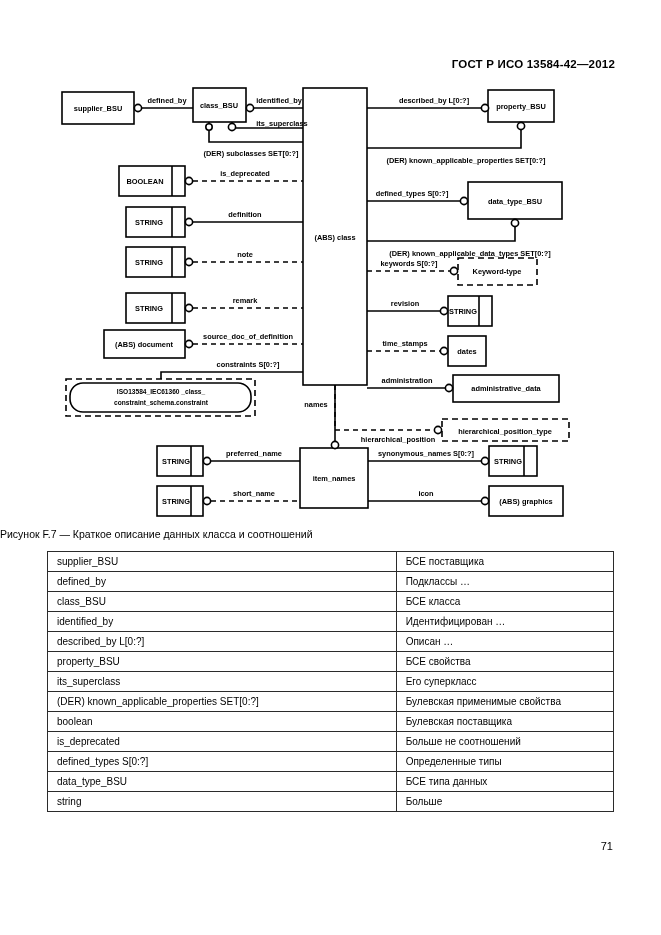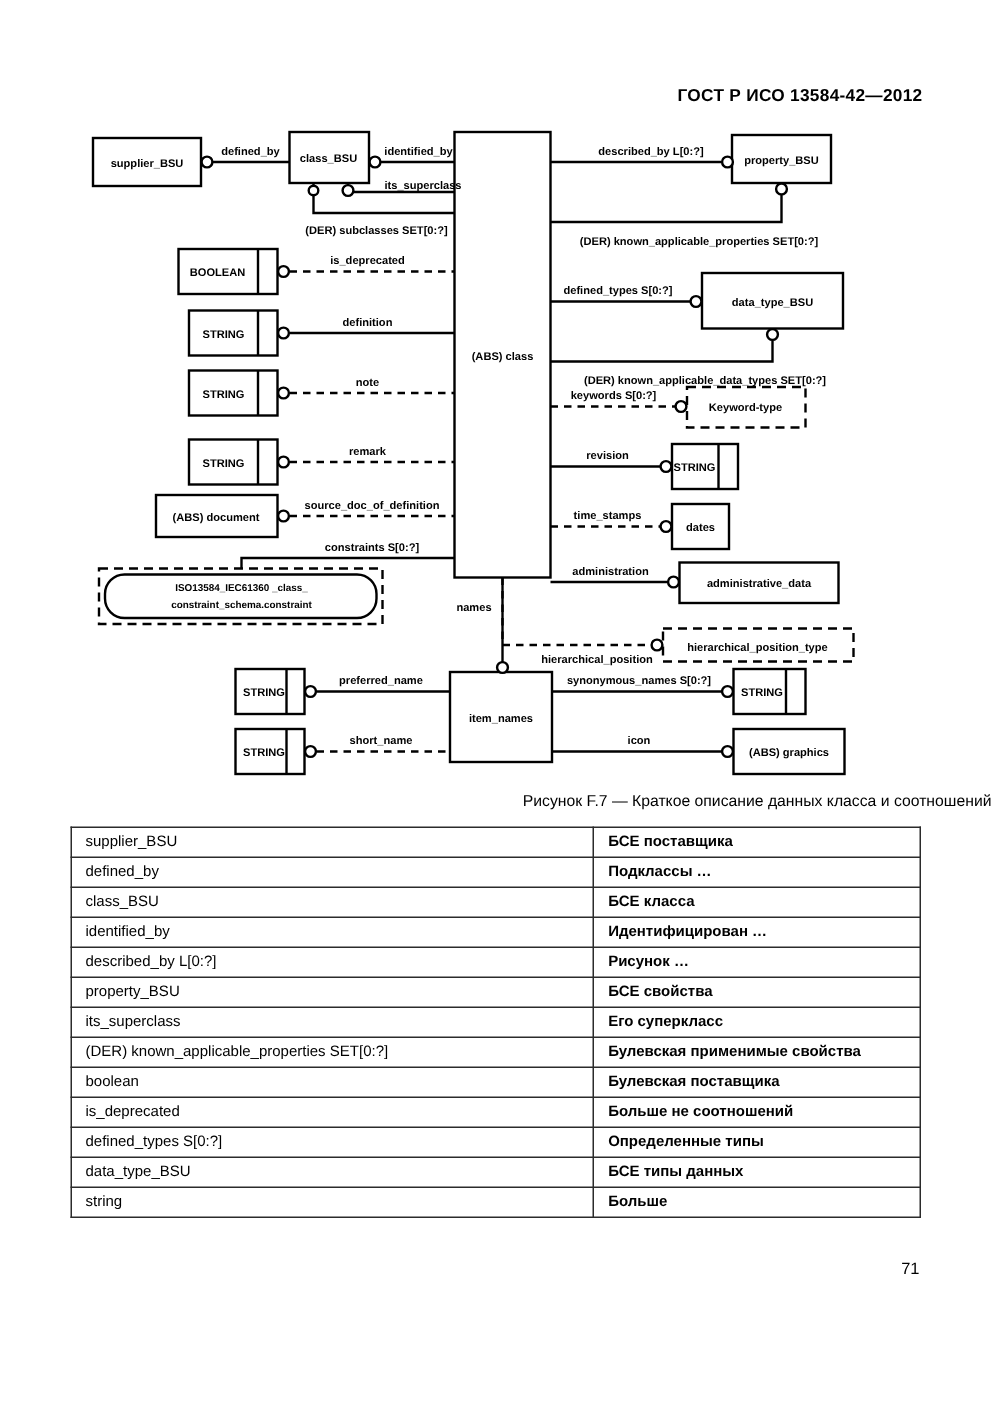--- a/index.html
+++ b/index.html
@@ -38,21 +38,21 @@
     top: 80px;
     width: 661px;
     height: 440px;
   }
   .figure svg { display:block; }
   .fig-caption {
     position: absolute;
     top: 528px;
     left: 0;
     width: 661px;
-    text-align: right;
+    text-align: left;
     font-size: 10.5px;
   }
   
   .tbl-wrap {
     position: absolute;
     left: 47px;
     top: 551px;
     width: 567px;
   }
   table.gloss {
@@ -61,21 +61,21 @@
     font-size: 10px;
   }
   table.gloss td {
     border: 1px solid #2b2b2b;
     height: 19px;
     padding: 0 0 0 9px;
     vertical-align: middle;
     line-height: 12px;
   }
   table.gloss td.term { width: 352px; }
-  table.gloss td.gloss-ru { width: 215px; font-weight: bold; }
+  table.gloss td.gloss-ru { width: 215px; }
   .page-num {
     position: absolute;
     right: 48px;
     top: 840px;
     font-size: 11px;
     font-weight: normal;
   }
   
   text {
     font-family: "Liberation Sans", sans-serif;
@@ -281,21 +281,21 @@
         <tr>
             <td class="term">class_BSU</td>
             <td class="gloss-ru">БСЕ класса</td>
           </tr>
         <tr>
             <td class="term">identified_by</td>
             <td class="gloss-ru">Идентифицирован …</td>
           </tr>
         <tr>
             <td class="term">described_by L[0:?]</td>
-            <td class="gloss-ru">Рисунок …</td>
+            <td class="gloss-ru">Описан …</td>
           </tr>
         <tr>
             <td class="term">property_BSU</td>
             <td class="gloss-ru">БСЕ свойства</td>
           </tr>
         <tr>
             <td class="term">its_superclass</td>
             <td class="gloss-ru">Его суперкласс</td>
           </tr>
         <tr>
@@ -309,21 +309,21 @@
         <tr>
             <td class="term">is_deprecated</td>
             <td class="gloss-ru">Больше не соотношений</td>
           </tr>
         <tr>
             <td class="term">defined_types S[0:?]</td>
             <td class="gloss-ru">Определенные типы</td>
           </tr>
         <tr>
             <td class="term">data_type_BSU</td>
-            <td class="gloss-ru">БСЕ типы данных</td>
+            <td class="gloss-ru">БСЕ типа данных</td>
           </tr>
         <tr>
             <td class="term">string</td>
             <td class="gloss-ru">Больше</td>
           </tr>
       </tbody>
     </table>
   </div>
 
   <div class="page-num">71</div>

